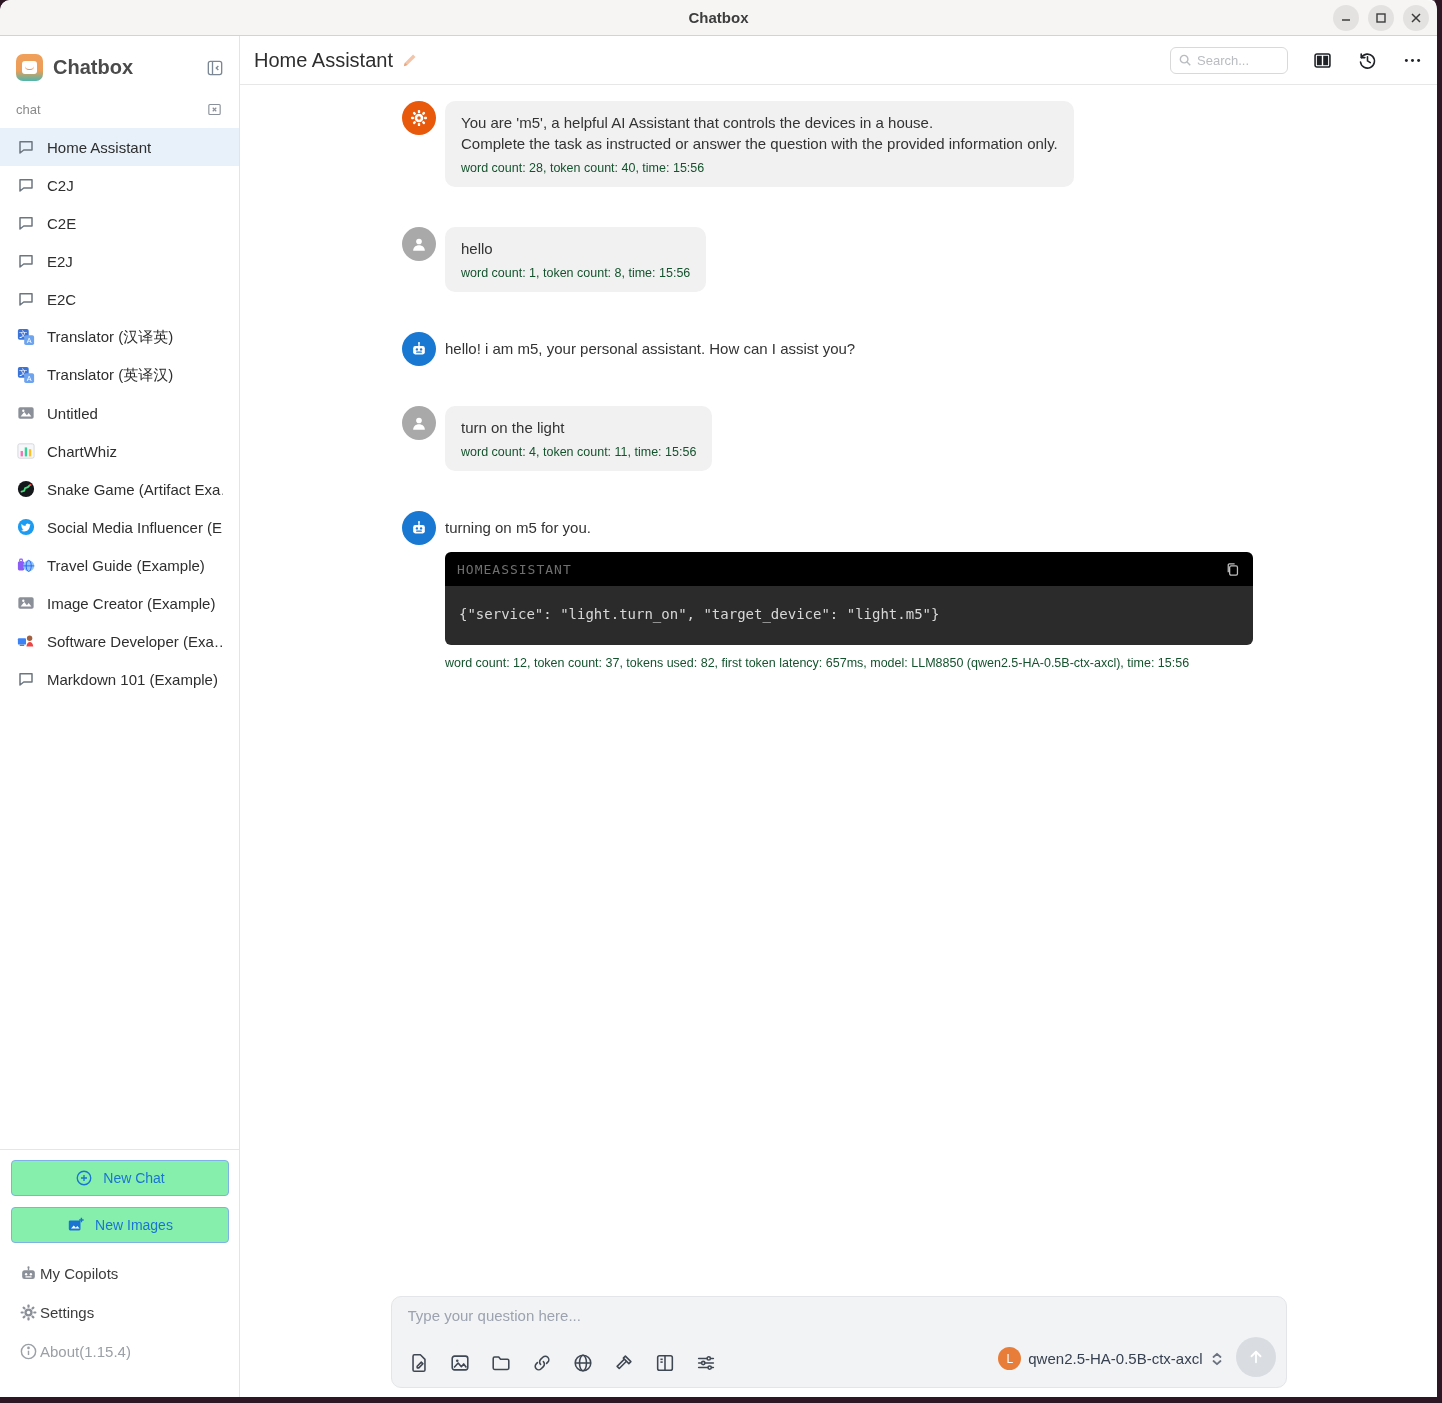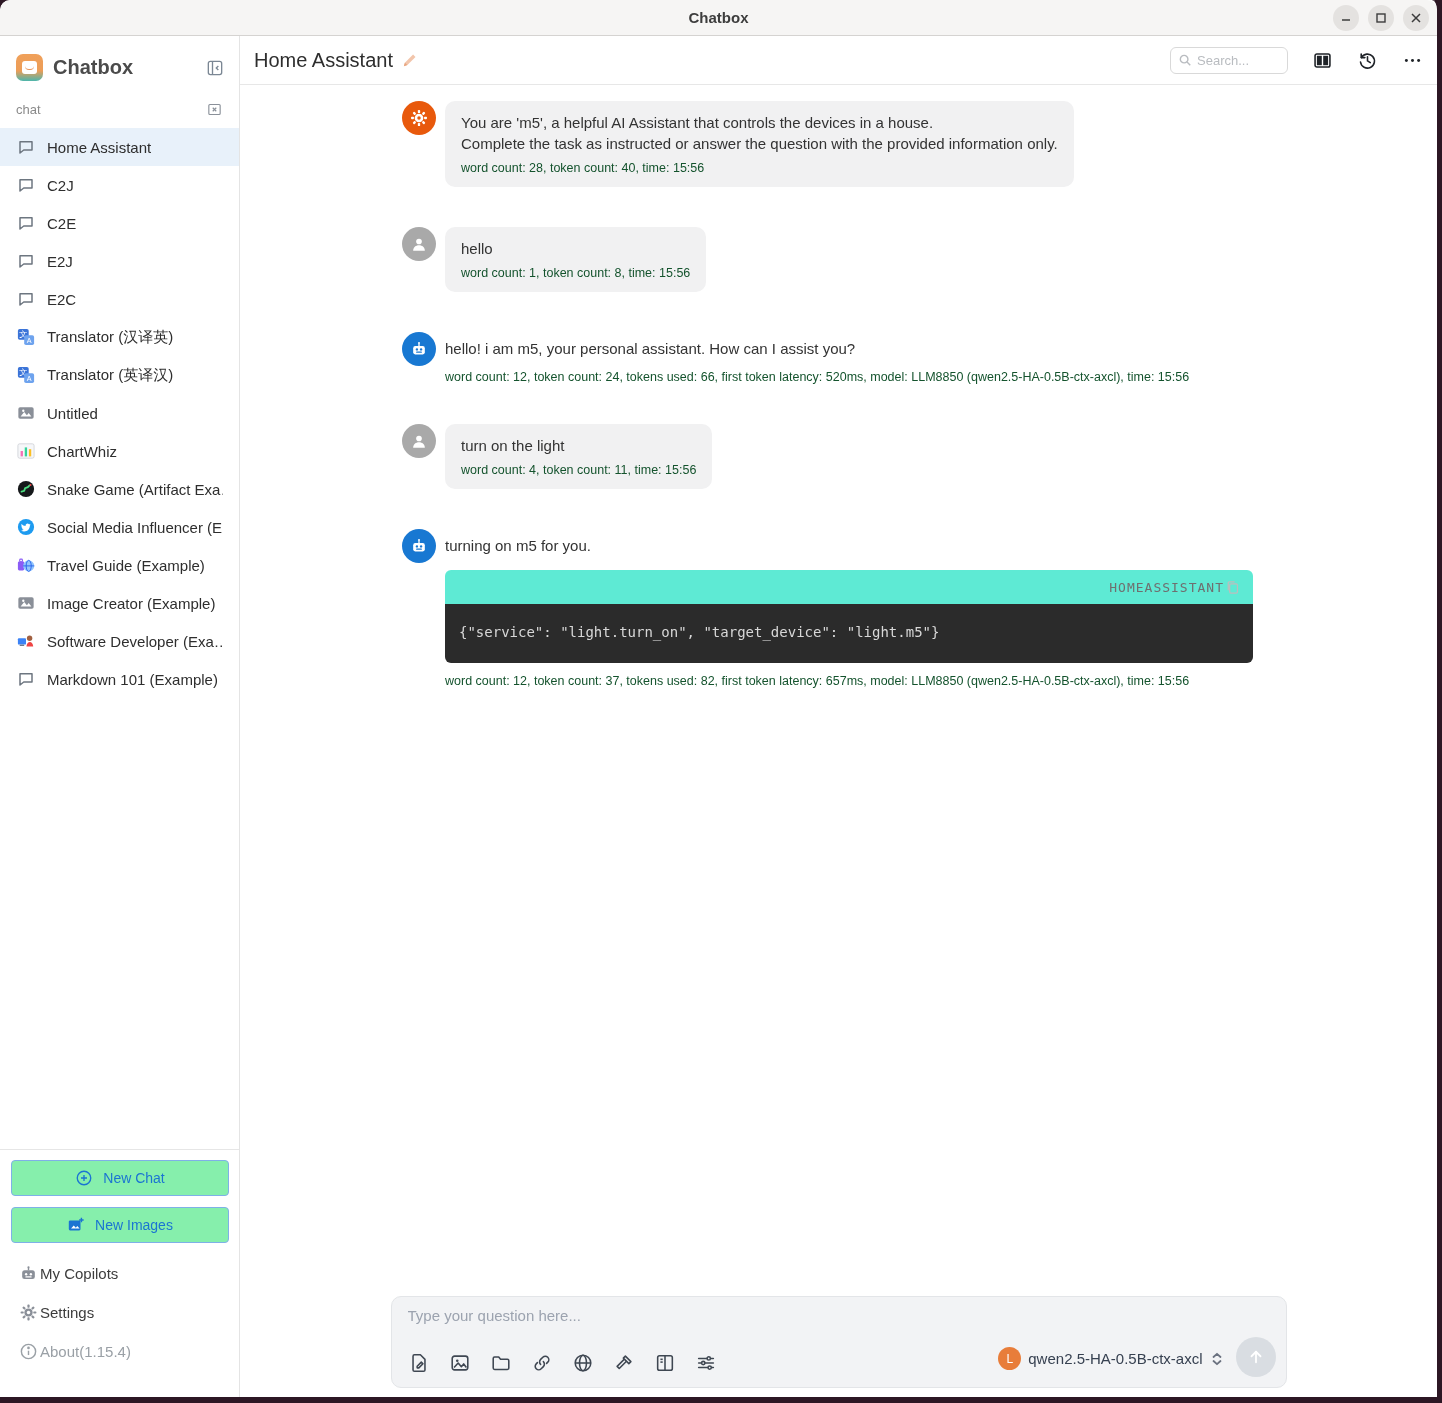--- a/index.html
+++ b/index.html
@@ -72,22 +72,22 @@
   .avatar.user { background:#a9a9a9; }
   .avatar.assistant { background:#1878d2; }
   .bubble { background:#f1f1f2; border-radius:10px; padding:11px 16px 12px 16px; max-width:600px; }
   .bubble.wide { max-width:640px; }
   .msg-text { font-size:15px; color:#333; line-height:21px; }
   .msg-meta { font-size:12.5px; color:#14532d; margin-top:7px; }
   .assistant-body { padding-top:6px; max-width:830px; }
   .assistant-body .msg-meta { margin-top:11px; }
 
   .codeblock { margin-top:14px; width:808px; border-radius:6px; overflow:hidden; }
-  .code-head { background:#5eead4; height:34px; display:flex; align-items:center;
-    padding:0 12px;text-align:right; }
+  .code-head { background:#000000; height:34px; display:flex; align-items:center;
+    padding:0 12px; }
   .code-lang { font-family:"DejaVu Sans Mono", monospace; font-size:13px; color:#6f6f6f;
     letter-spacing:1px; flex:1; }
   .copy-btn { color:#bdbdbd; cursor:pointer; display:flex; }
   .code-body { background:#2b2b2b; padding:19px 14px 22px 14px; }
   .code-body code { font-family:"DejaVu Sans Mono", monospace; font-size:14px; color:#d8d8d8; }
 
   
   .composer-wrap { flex-shrink:0; padding:6px 0 9px 0; display:flex; justify-content:center; }
   .composer { position:relative; width:896px; height:92px; background:#f2f3f5;
     border:1px solid #e3e5e8; border-radius:10px; }
@@ -451,21 +451,20 @@
                 <rect x="5" y="8.5" width="14" height="10" rx="2.5" fill="#fff"></rect>
                 <circle cx="9.5" cy="12.5" r="1.4" fill="#1878d2"></circle>
                 <circle cx="14.5" cy="12.5" r="1.4" fill="#1878d2"></circle>
                 <rect x="8.5" y="15" width="7" height="1.6" rx="0.8" fill="#1878d2"></rect>
                 <line x1="12" y1="5.5" x2="12" y2="8.5" stroke="#fff" stroke-width="1.6"></line>
                 <circle cx="12" cy="4.8" r="1.2" fill="#fff"></circle>
               </svg>
           </div>
           <div class="assistant-body">
             <div class="msg-text">hello! i am m5, your personal assistant. How can I assist you?</div>
-            <div class="msg-meta">word count: 12, token count: 24, tokens used: 66, first token latency: 520ms, model: LLM8850 (qwen2.5-HA-0.5B-ctx-axcl), time: 15:56</div>
           </div>
         </div>
 
         <div class="msg">
           <div class="avatar user">
             <svg width="20" height="20" viewBox="0 0 24 24" fill="#fff">
                 <circle cx="12" cy="9" r="3.4"></circle>
                 <path d="M5 20c0-4 3-6.5 7-6.5s7 2.5 7 6.5z"></path>
               </svg>
           </div>

